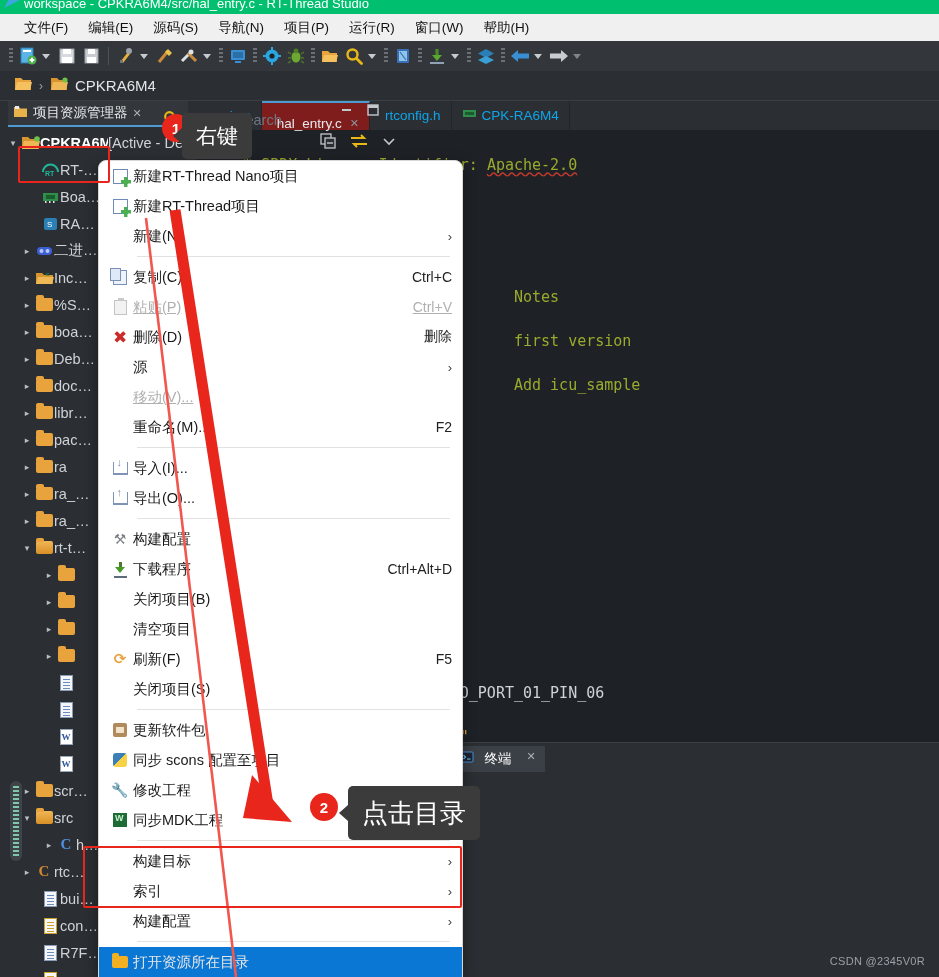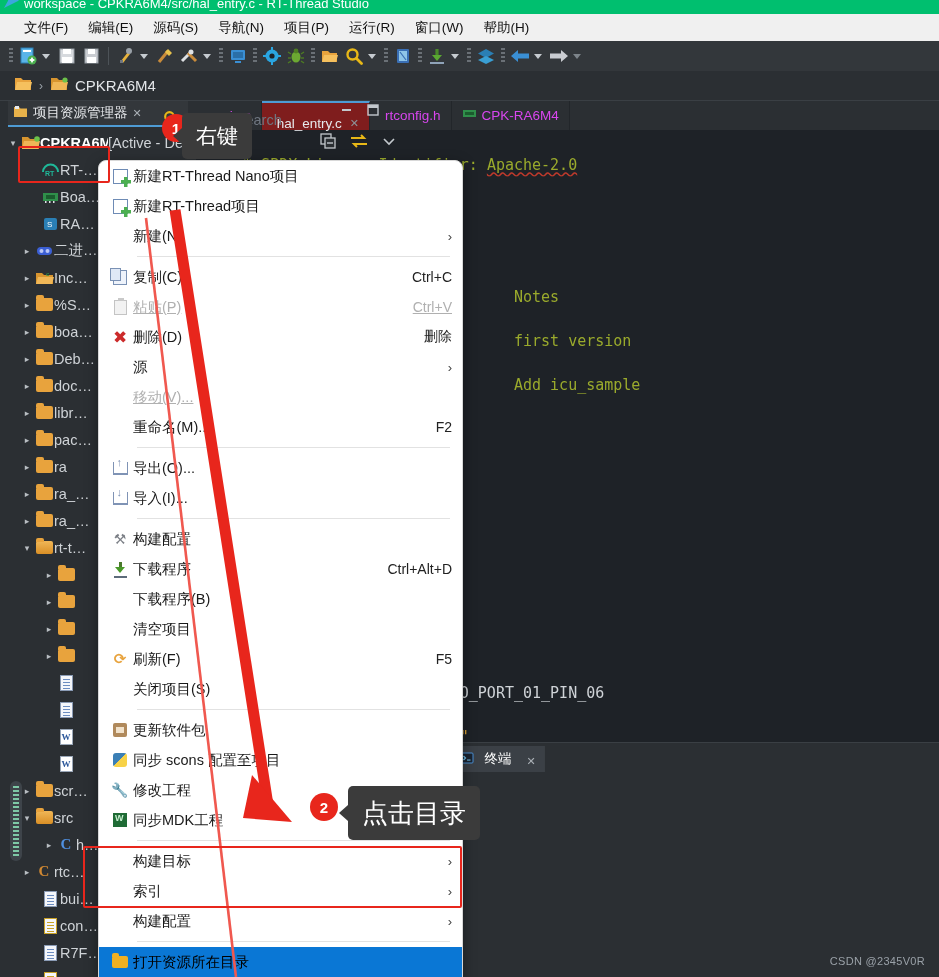--- a/index.html
+++ b/index.html
@@ -107,21 +107,21 @@
     background:repeating-linear-gradient(to bottom,#7ec9a7 0 2px,#3e444a 2px 4px);}
 
   
   .editor{
     position:absolute;left:196px;top:101px;width:743px;height:876px;background:#1e2227;
   }
   .edtabs{
     position:absolute;left:0;top:0;width:743px;height:29px;background:#2b2f33;display:flex;align-items:stretch;
   }
   .edtab{
-    display:flex;align-items:center;gap:5px;padding:0 10px;font-size:13.5px;color:#d946ef;
+    display:flex;align-items:center;gap:5px;padding:0 10px;font-size:13.5px;color:#0ea5e9;
     border-right:1px solid #22262a;white-space:nowrap;
   }
   .edtab.active{background:#7f1d1d;color:#e6e9ec;border-top:2px solid #4e9bd4;padding-top:13px;}
   .edtab .x{font-size:11px;color:#8d949a;margin-left:3px;}
 
   .codearea{position:absolute;left:0;top:29px;width:743px;height:612px;overflow:hidden;}
   .gutter{
     position:absolute;left:0;top:0;width:34px;height:612px;background:#1e2227;
     color:#6f7680;font-family:"DejaVu Sans Mono","Liberation Mono",monospace;font-size:14px;
     text-align:right;padding-right:5px;box-sizing:border-box;padding-top:2px;
@@ -137,38 +137,38 @@
   .pp{color:#b07bd4;}
   .str{color:#e2a93a;}
   .id{color:#cfd3d7;}
   .squig{text-decoration:underline wavy #c0392b;text-decoration-skip-ink:none;}
 
   
   .bottomtabs{
     position:absolute;left:0;top:641px;width:743px;height:32px;background:#2b2f33;
     display:flex;align-items:center;gap:0;border-top:1px solid #3a3f44;
   }
-  .btab{display:flex;align-items:flex-end;gap:11px;padding:4px 8px;font-size:13.5px;color:#c3c8cd;
+  .btab{display:flex;align-items:flex-start;gap:11px;padding:4px 8px;font-size:13.5px;color:#c3c8cd;
     border-right:1px solid #3a3f44;white-space:nowrap;}
   .btab.active{background:#3b4046;color:#ffffff;}
   .btab .x{font-size:11px;color:#aab0b6;margin-left:4px;}
   .termpanel{position:absolute;left:0;top:673px;width:743px;height:203px;background:#2b2f33;}
 
   
   .ctxmenu{
     position:absolute;left:98px;top:160px;width:363px;height:817px;
     background:#ffffff;border:1px solid #d8d8d8;border-radius:8px 8px 0 0;
     box-shadow:0 4px 14px rgba(0,0,0,.4);overflow:hidden;
   }
   .cmi{
     display:flex;align-items:center;height:26px;padding:0 10px 0 8px;font-size:14.5px;color:#1a1a1a;
     white-space:nowrap;
   }
   .cmi.dis{color:#b0b0b0;text-decoration:underline;}
-  .cmi.sel{background:#0a77d5;color:#000000;}
+  .cmi.sel{background:#0a77d5;color:#e5e5e5;}
   .cmi .ci{width:26px;flex:0 0 26px;display:flex;align-items:center;justify-content:center;}
   .cmi .clabel{flex:1;overflow:hidden;}
   .cmi .caccel{color:#222;font-size:14px;margin-left:14px;}
   .cmi.dis .caccel{color:#b0b0b0;}
   .cmi .arrw{margin-left:10px;color:#444;font-size:13px;}
   .cmsep{height:1px;background:#e2e2e2;margin:5px 12px 5px 38px;}
   .cmi.tall{height:30px;}
 
   
   .ic-newfile{width:15px;height:15px;border:1.5px solid #6e8bb5;background:#fff;position:relative;box-sizing:border-box;}
@@ -874,29 +874,29 @@
     <div class="cmi tall">
       <span class="ci"></span>
       <span class="clabel">重命名(M)...</span>
       <span class="caccel">F2</span>
     </div>
 
     <div class="cmsep"></div>
 
     <div class="cmi tall">
       <span class="ci">
+          <div class="ic-imp"></div>
+        </span>
+      <span class="clabel">导入(I)...</span>
+    </div>
+    <div class="cmi tall">
+      <span class="ci">
           <div class="ic-exp"></div>
         </span>
       <span class="clabel">导出(O)...</span>
-    </div>
-    <div class="cmi tall">
-      <span class="ci">
-          <div class="ic-imp"></div>
-        </span>
-      <span class="clabel">导入(I)...</span>
     </div>
 
     <div class="cmsep"></div>
 
     <div class="cmi tall">
       <span class="ci">
           <span class="ic-tools">⚒</span>
         </span>
       <span class="clabel">构建配置</span>
     </div>
@@ -904,21 +904,21 @@
       <span class="ci">
           <div class="ic-dl">
             <div class="ic-dlbar"></div>
           </div>
         </span>
       <span class="clabel">下载程序</span>
       <span class="caccel">Ctrl+Alt+D</span>
     </div>
     <div class="cmi tall">
       <span class="ci"></span>
-      <span class="clabel">下载程序(B)</span>
+      <span class="clabel">关闭项目(B)</span>
     </div>
     <div class="cmi tall">
       <span class="ci"></span>
       <span class="clabel">清空项目</span>
     </div>
     <div class="cmi tall">
       <span class="ci">
           <span class="ic-refresh">⟳</span>
         </span>
       <span class="clabel">刷新(F)</span>

